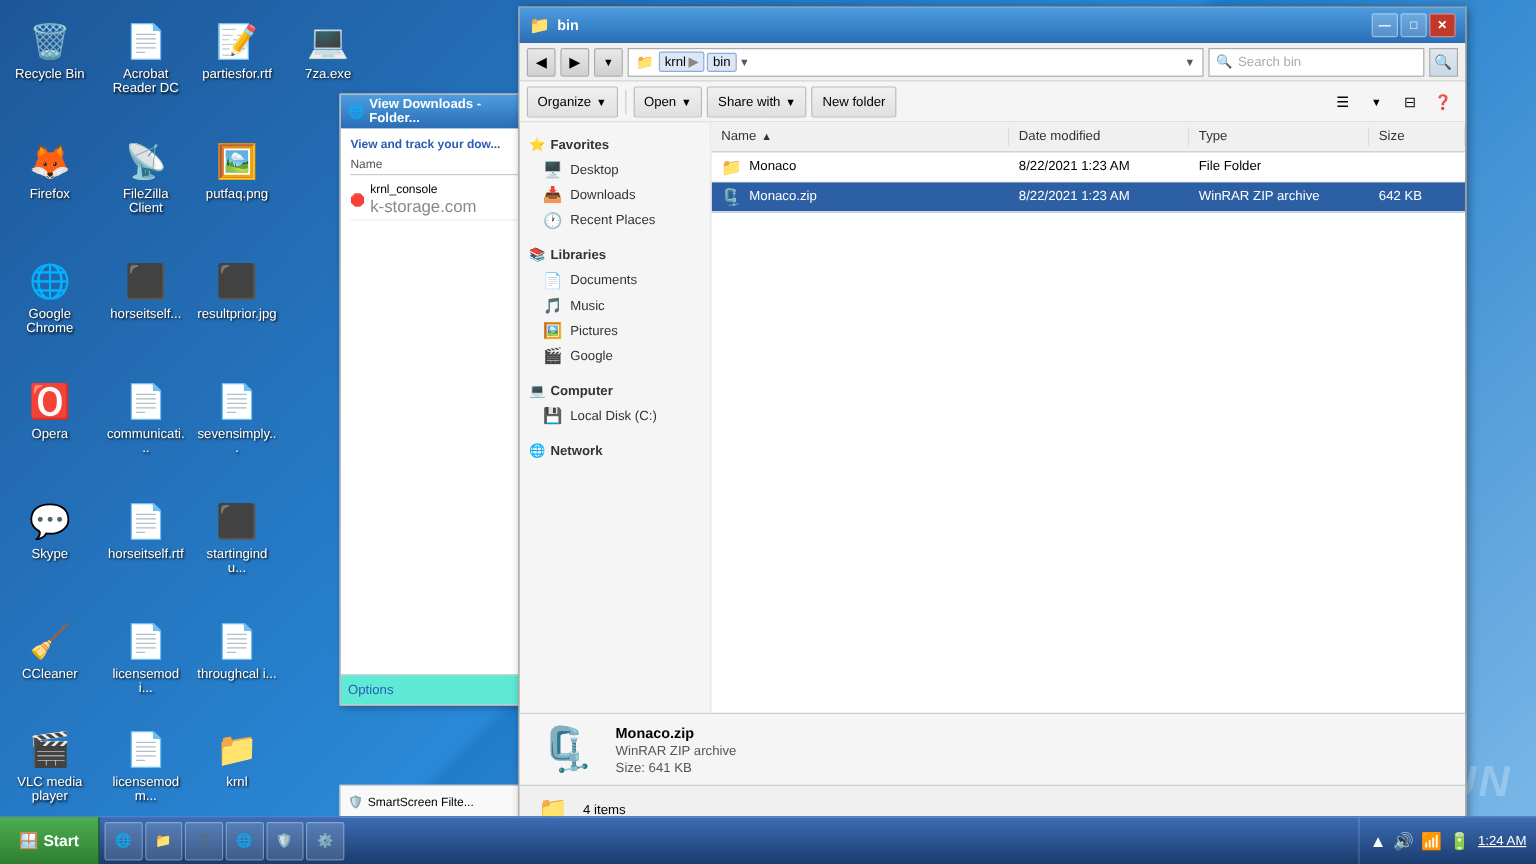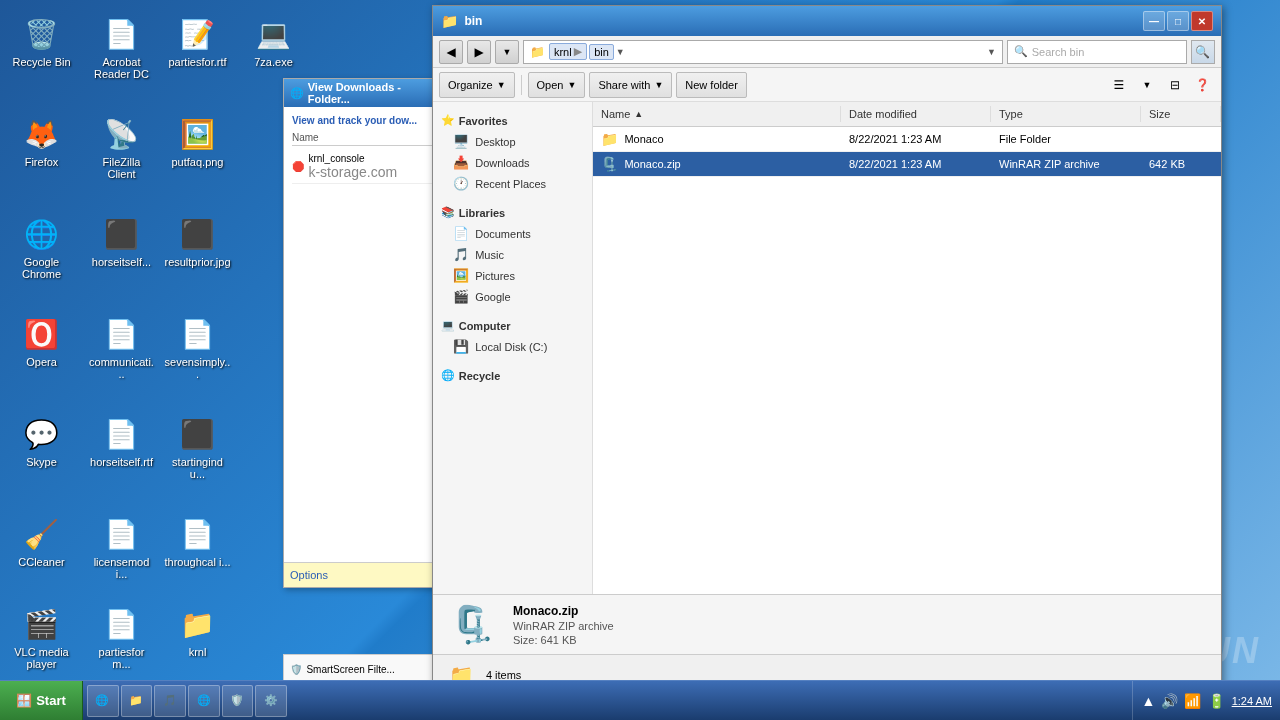--- a/index.html
+++ b/index.html
@@ -438,21 +438,21 @@
       font-size: 10px;
       border-bottom: 1px solid #eee;
     }
     .downloads-footer {
       position: absolute;
       bottom: 0;
       left: 0;
       right: 0;
       padding: 6px;
       border-top: 1px solid #ccc;
-      background: #fef9c3;
+      background: #5eead4;
     }
     .downloads-options {
       font-size: 11px;
       color: #2a5db5;
       cursor: pointer;
     }
     .smartscreen-bar {
       position: absolute;
       bottom: 36px;
       left: 283px;
@@ -565,21 +565,21 @@
       <div class="desktop-icon" style="top: 510px; left: 160px;">
     <div class="icon-img">📄</div>
     <div class="icon-label">throughcal i...</div>
   </div>
       <div class="desktop-icon" style="top: 600px; left: 4px;">
     <div class="icon-img">🎬</div>
     <div class="icon-label">VLC media player</div>
   </div>
       <div class="desktop-icon" style="top: 600px; left: 84px;">
     <div class="icon-img">📄</div>
-    <div class="icon-label">partiesfor m...</div>
+    <div class="icon-label">licensemod m...</div>
   </div>
       <div class="desktop-icon" style="top: 600px; left: 160px;">
     <div class="icon-img">📁</div>
     <div class="icon-label">krnl</div>
   </div>
     </div>
 
   <div class="downloads-panel">
     <div class="downloads-titlebar">
       <span>🌐</span>
@@ -717,21 +717,21 @@
             <span>Computer</span>
           </div>
           <div class="sidebar-item">
             <span class="sidebar-icon">💾</span>
             <span>Local Disk (C:)</span>
           </div>
         </div>
         <div class="sidebar-section">
           <div class="sidebar-header">
             <span>🌐</span>
-            <span>Recycle</span>
+            <span>Network</span>
           </div>
         </div>
       </div>
 
       <div class="file-list">
         <div class="file-list-header">
           <div class="file-col-header">
             <span>Name</span>
             <span class="sort-arrow">▲</span>
           </div>

